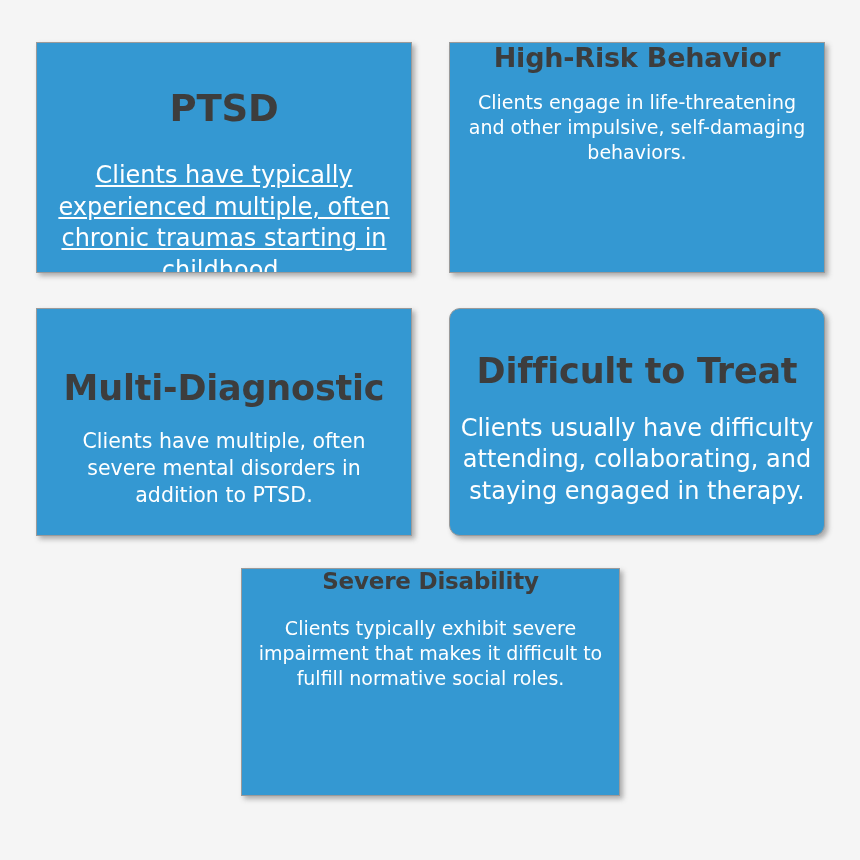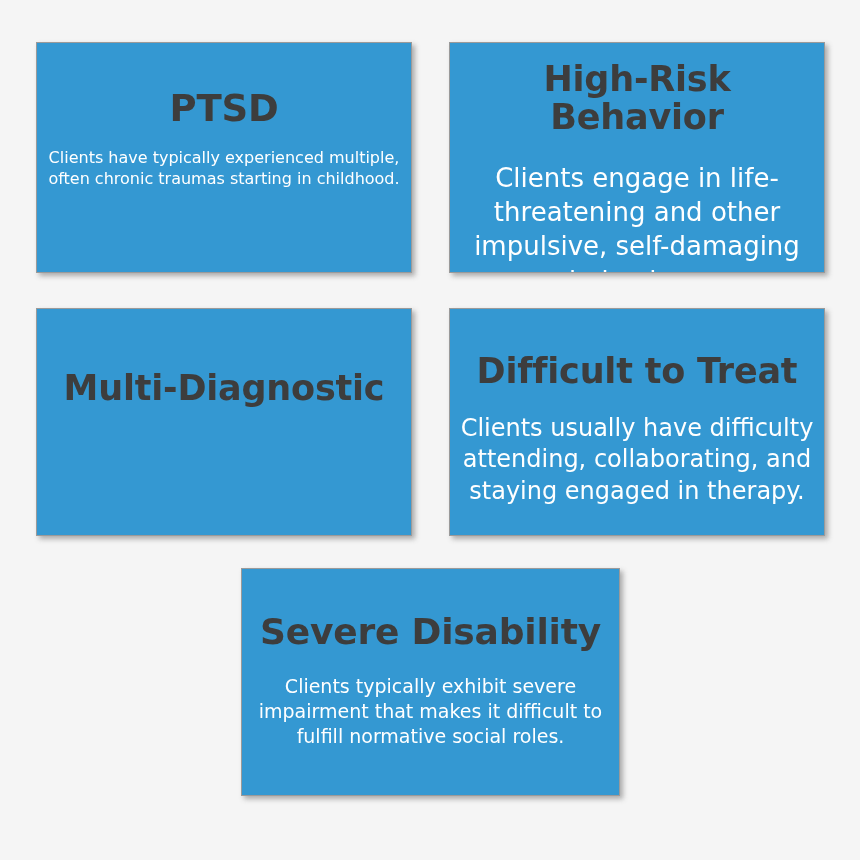--- a/index.html
+++ b/index.html
@@ -50,67 +50,68 @@
     line-height: 1.32;
     width: 100%;
     font-weight: 400;
   }
 
   
   #card-ptsd {
     left: 36px;  top: 42px;  width: 376px; height: 231px;
   }
   #card-ptsd .card-title { font-size: 37px; margin-top: 46px; }
-  #card-ptsd .card-body  { font-size: 16px; margin-top: 18px; padding: 0 4px; }
+  #card-ptsd .card-body  { font-size: 24px; margin-top: 31px; padding: 0 4px; text-decoration: underline; }
 
   
   #card-high-risk {
     left: 449px; top: 42px;  width: 376px; height: 231px;
   }
-  #card-high-risk .card-title { font-size: 35px; margin-top: 18px; }
-  #card-high-risk .card-body  { font-size: 26px; margin-top: 24px; padding: 0 6px; }
+  #card-high-risk .card-title { font-size: 27px; }
+  #card-high-risk .card-body  { font-size: 19px; margin-top: 18px; padding: 0 6px; }
 
   
   #card-multi-diagnostic {
     left: 36px;  top: 308px; width: 376px; height: 228px;
   }
   #card-multi-diagnostic .card-title { font-size: 35px; margin-top: 61px; }
   #card-multi-diagnostic .card-body  { font-size: 20.5px; margin-top: 20px; padding: 0 4px; }
 
   
   #card-difficult-to-treat {
-    left: 449px; top: 308px; width: 376px; height: 228px;
+    left: 449px; top: 308px; width: 376px; height: 228px; border-radius: 11px;
   }
   #card-difficult-to-treat .card-title { font-size: 35px; margin-top: 44px; }
   #card-difficult-to-treat .card-body  { font-size: 24px; margin-top: 22px; padding: 0 22px; }
 
   
   #card-severe-disability {
     left: 241px; top: 568px; width: 379px; height: 228px;
   }
-  #card-severe-disability .card-title { font-size: 36px; margin-top: 44px; }
+  #card-severe-disability .card-title { font-size: 23px; }
   #card-severe-disability .card-body  { font-size: 19px; margin-top: 22px; padding: 0 10px; }
 </style>
 </head>
 <body>
 
 <div id="board">
 
   <div class="card" id="card-ptsd">
     <div class="card-title">PTSD</div>
     <div class="card-body">Clients have typically experienced multiple, often chronic traumas starting in childhood.</div>
   </div>
 
   <div class="card" id="card-high-risk">
     <div class="card-title">High-Risk Behavior</div>
     <div class="card-body">Clients engage in life-threatening and other impulsive, self-damaging behaviors.</div>
   </div>
 
   <div class="card" id="card-multi-diagnostic">
     <div class="card-title">Multi-Diagnostic</div>
+    <div class="card-body">Clients have multiple, often severe mental disorders in addition to PTSD.</div>
   </div>
 
   <div class="card" id="card-difficult-to-treat">
     <div class="card-title">Difficult to Treat</div>
     <div class="card-body">Clients usually have difficulty attending, collaborating, and staying engaged in therapy.</div>
   </div>
 
   <div class="card" id="card-severe-disability">
     <div class="card-title">Severe Disability</div>
     <div class="card-body">Clients typically exhibit severe impairment that makes it difficult to fulfill normative social roles.</div>

